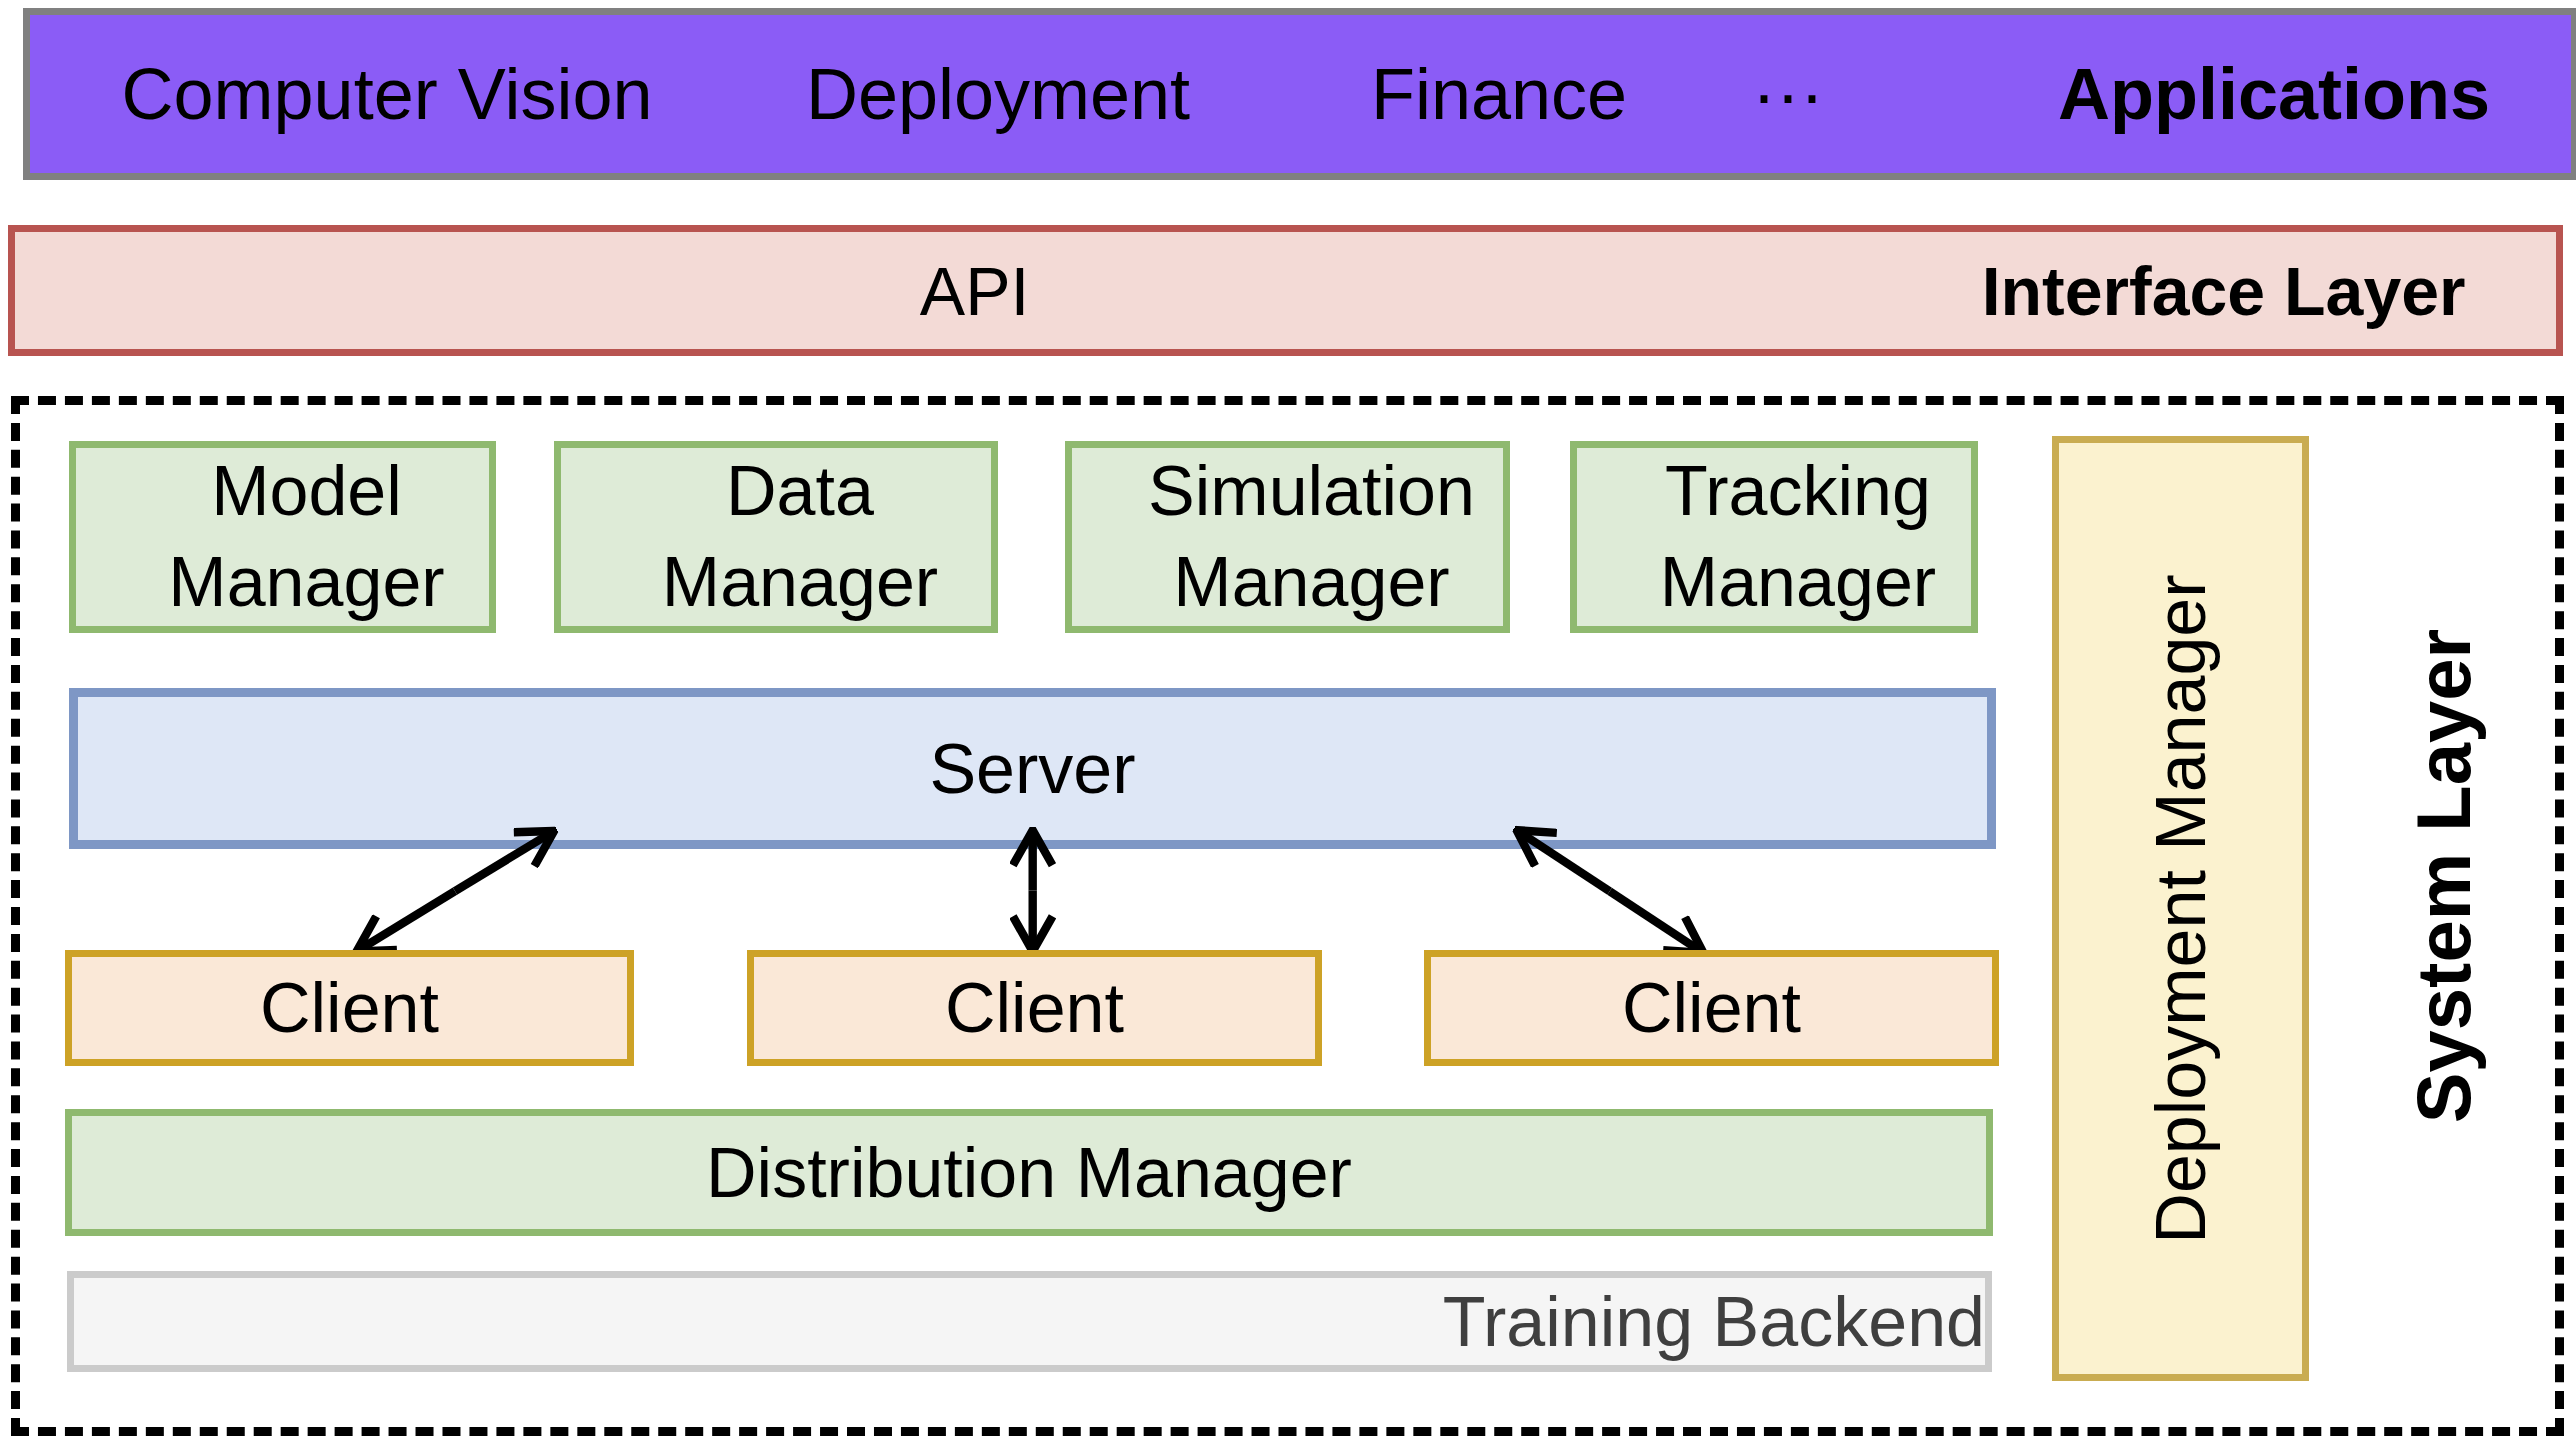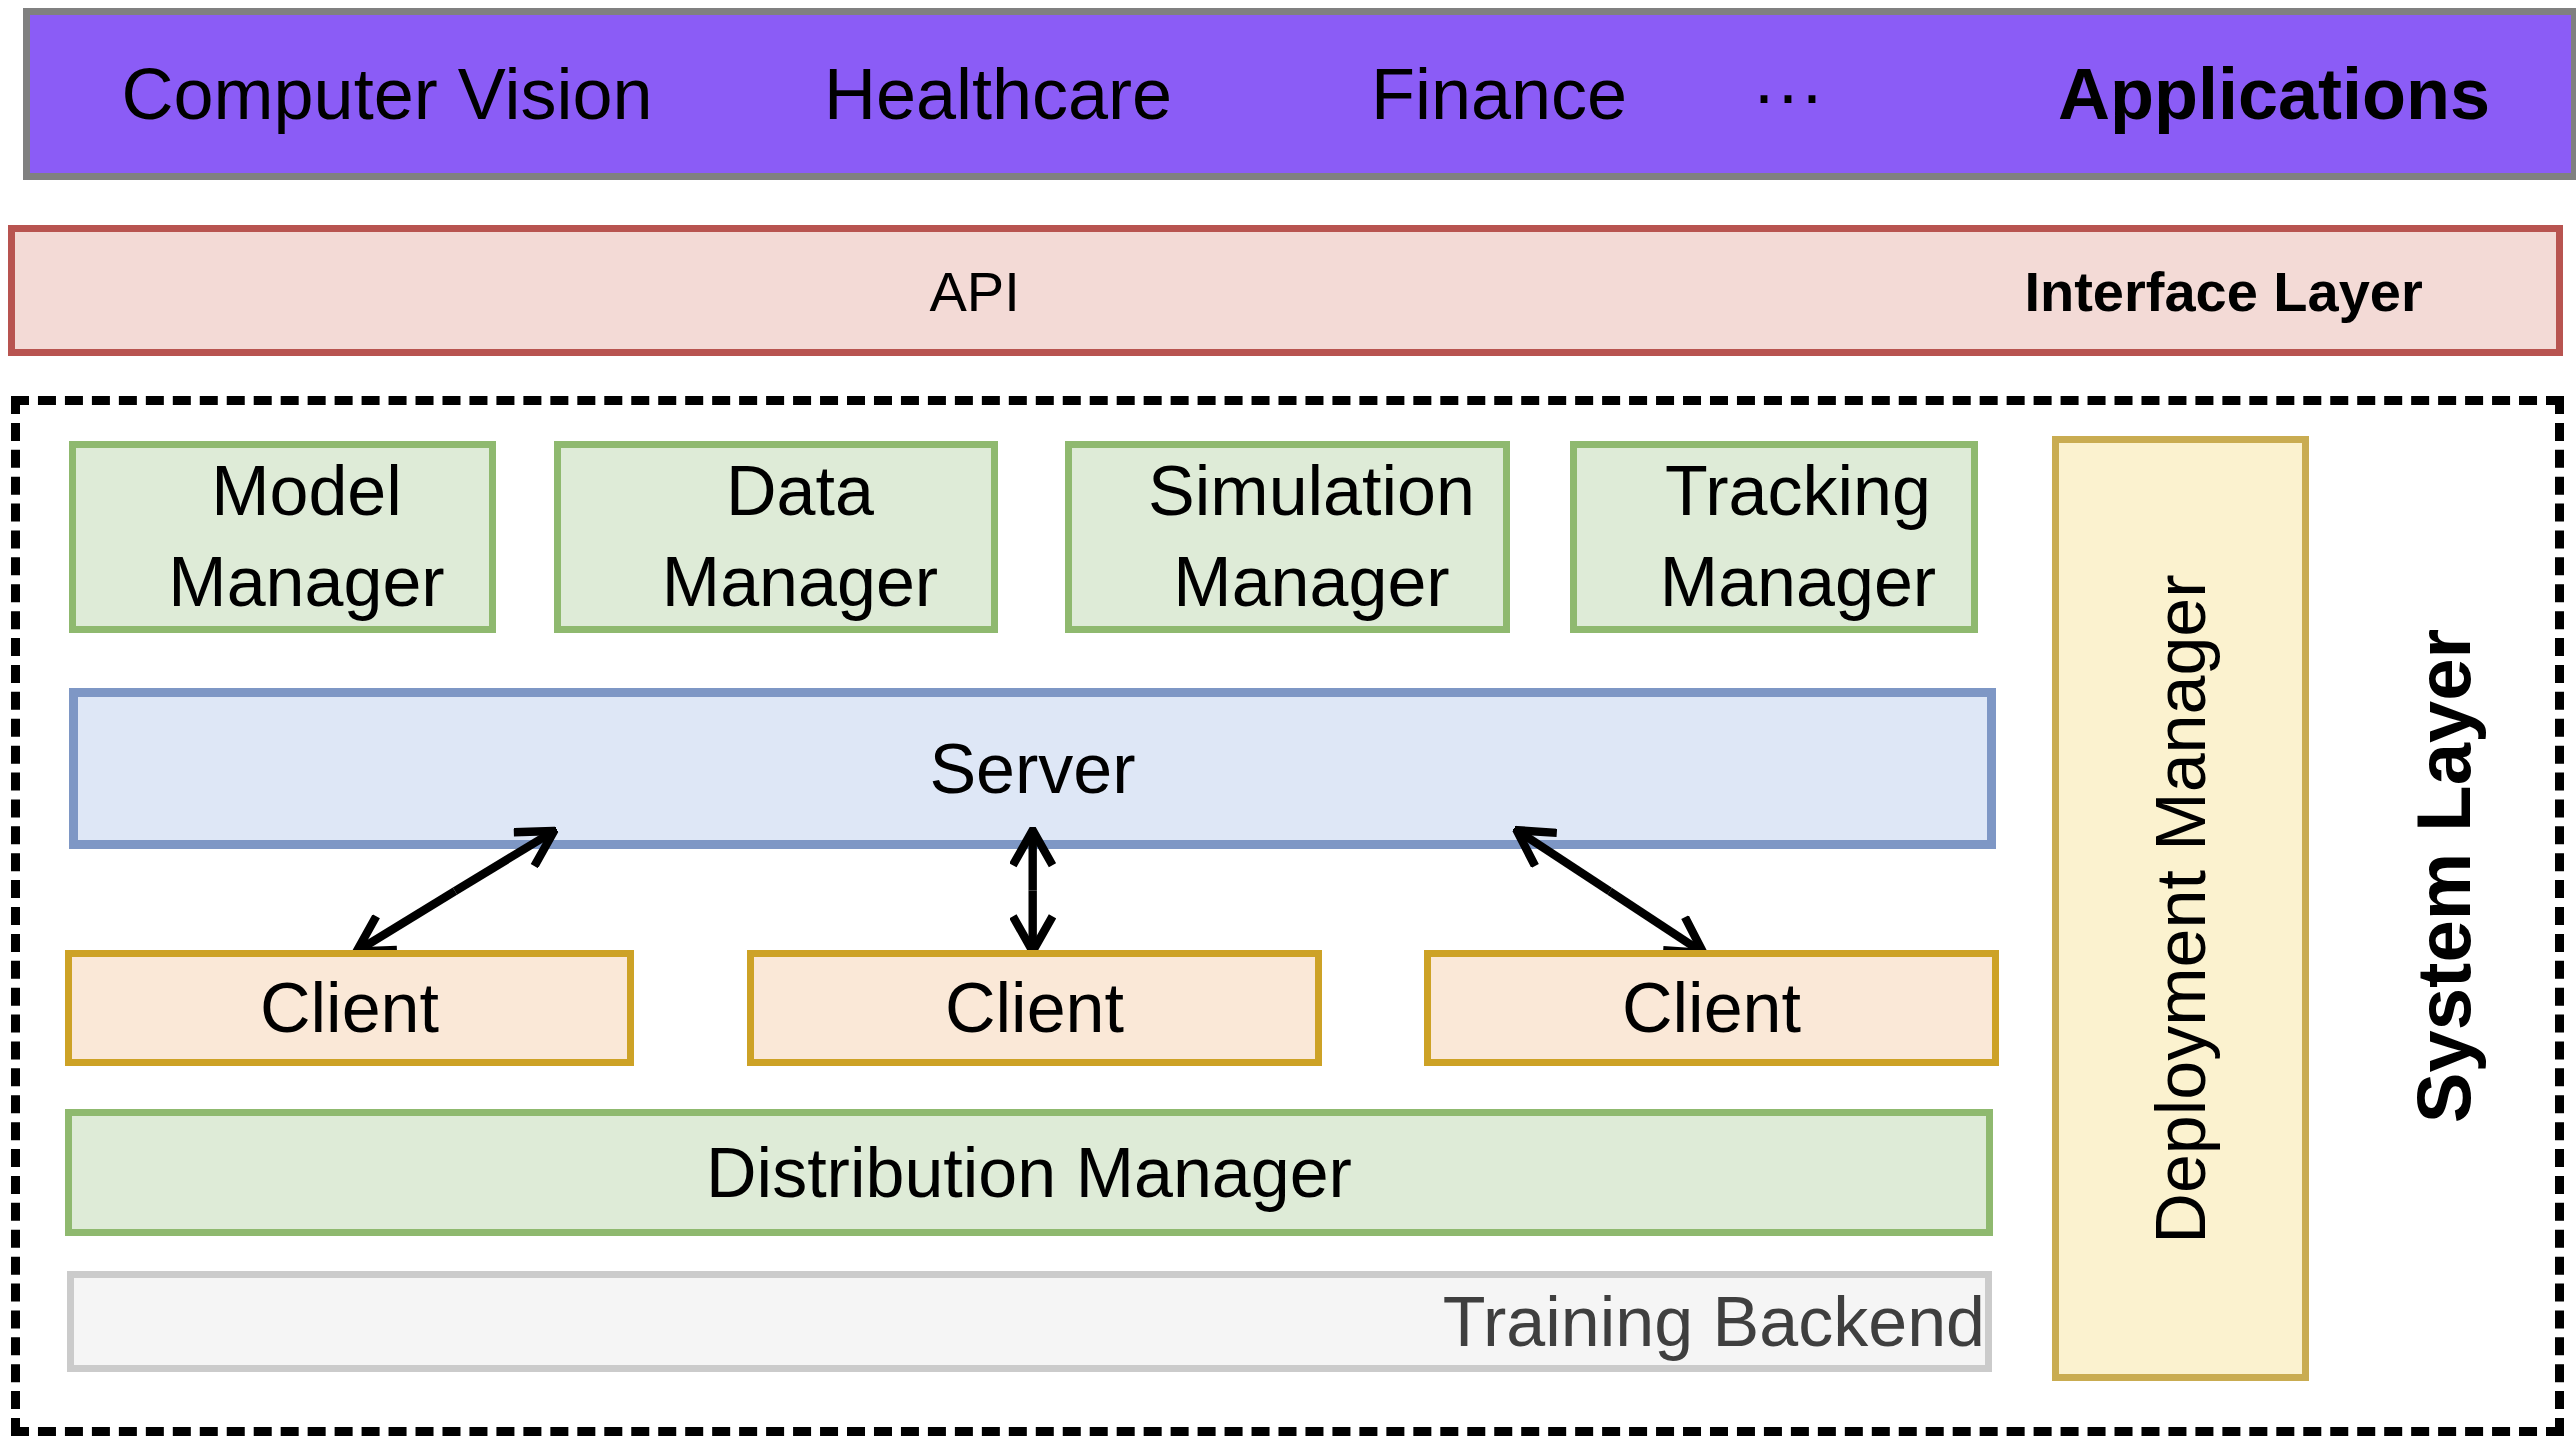--- a/index.html
+++ b/index.html
@@ -15,21 +15,21 @@
   .lbl { position:absolute; transform:translate(-50%,-50%); white-space:nowrap; }
 
   
   .apps-bar { left:23px; top:7.6px; width:2555px; height:172px;
               border:7.6px solid #808080; background:#8b5cf6; font-size:72px; }
   .apps-bar .lbl { top:50%; }
   .bold { font-weight:bold; }
 
   
   .api-bar { left:7.6px; top:225px; width:2555px; height:131px;
-             border:7.6px solid #B85450; background:#F3DAD6; font-size:56px; }
+             border:7.6px solid #B85450; background:#F3DAD6; font-size:68px; }
   .api-bar .lbl { top:50%; }
 
   
   .system-frame { left:10.7px; top:396px; width:2553px; height:1040px;
                   border:9.1px dashed #000000; background:transparent; }
 
   .green  { background:#DEEBD7; border:7.6px solid #8FB96F; }
   .blue   { background:#DEE7F6; border:9.1px solid #7E97C5; }
   .orange { background:#FAE8D7; border:7.6px solid #CDA226; }
   .yellow { background:#FBF2CF; border:7.6px solid #C9AC51; }
@@ -53,21 +53,21 @@
 
   svg.arrows { position:absolute; left:0; top:0; }
 </style>
 </head>
 <body>
 
 <div class="canvas">
 
   <div class="box apps-bar">
     <span class="lbl" style="left:357px">Computer Vision</span>
-    <span class="lbl" style="left:968px">Healthcare</span>
+    <span class="lbl" style="left:968px">Deployment</span>
     <span class="lbl" style="left:1469px">Finance</span>
     <span class="lbl" style="left:1758px">···</span>
     <span class="lbl bold" style="left:2244px">Applications</span>
   </div>
 
   <div class="box api-bar">
     <span class="lbl" style="left:960px">API</span>
     <span class="lbl bold" style="left:2209px">Interface Layer</span>
   </div>
 

